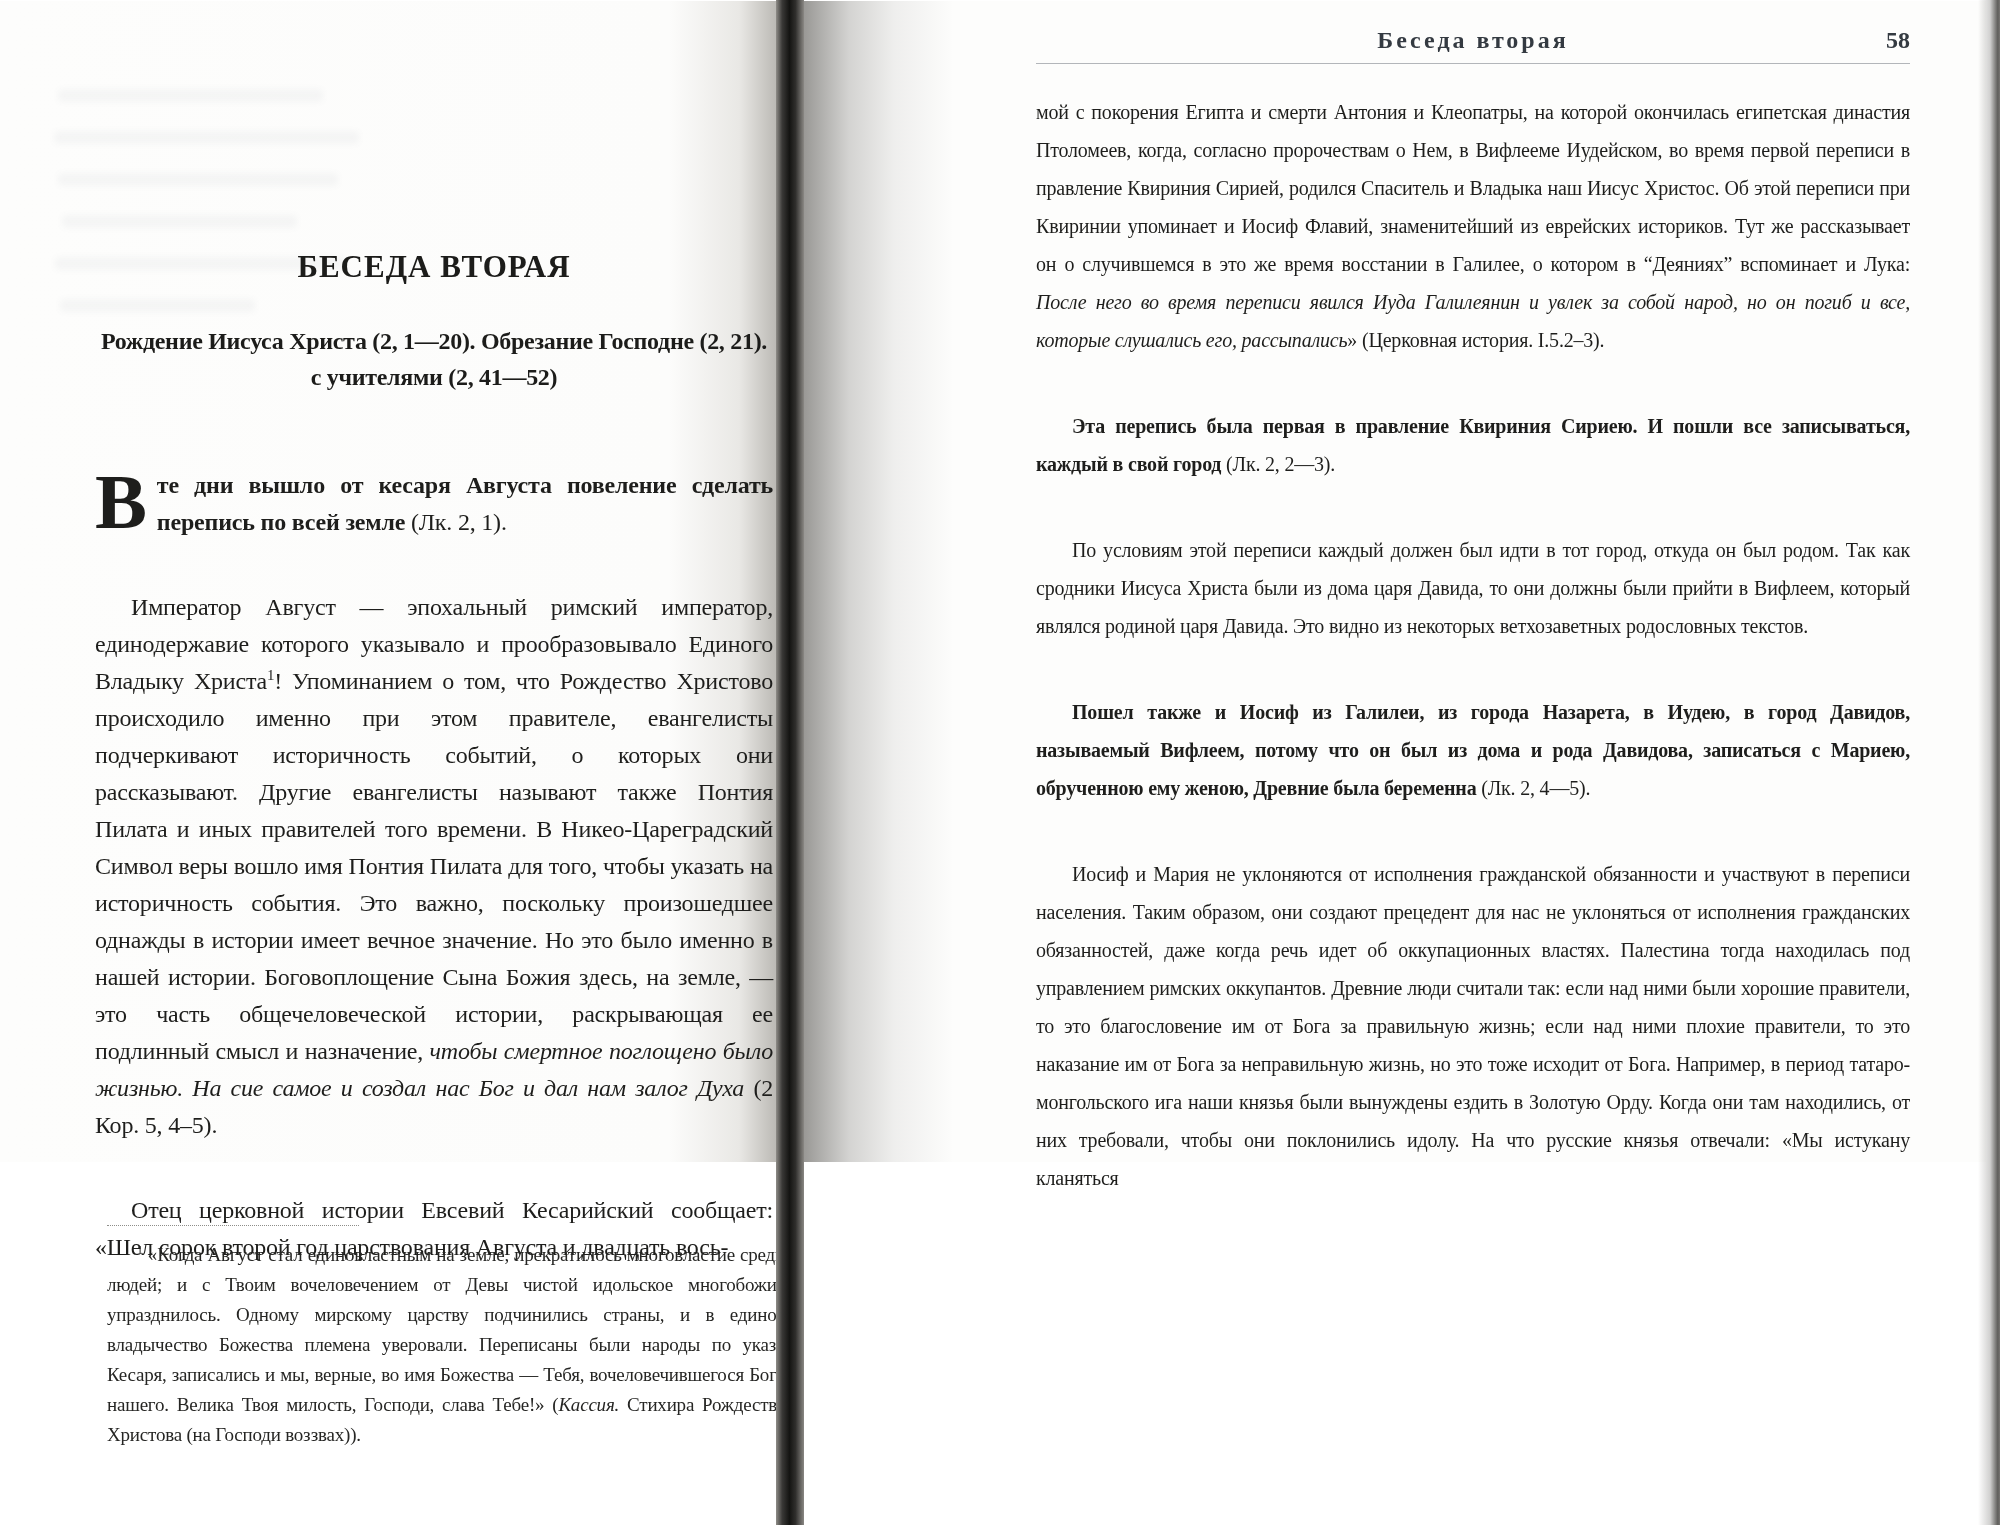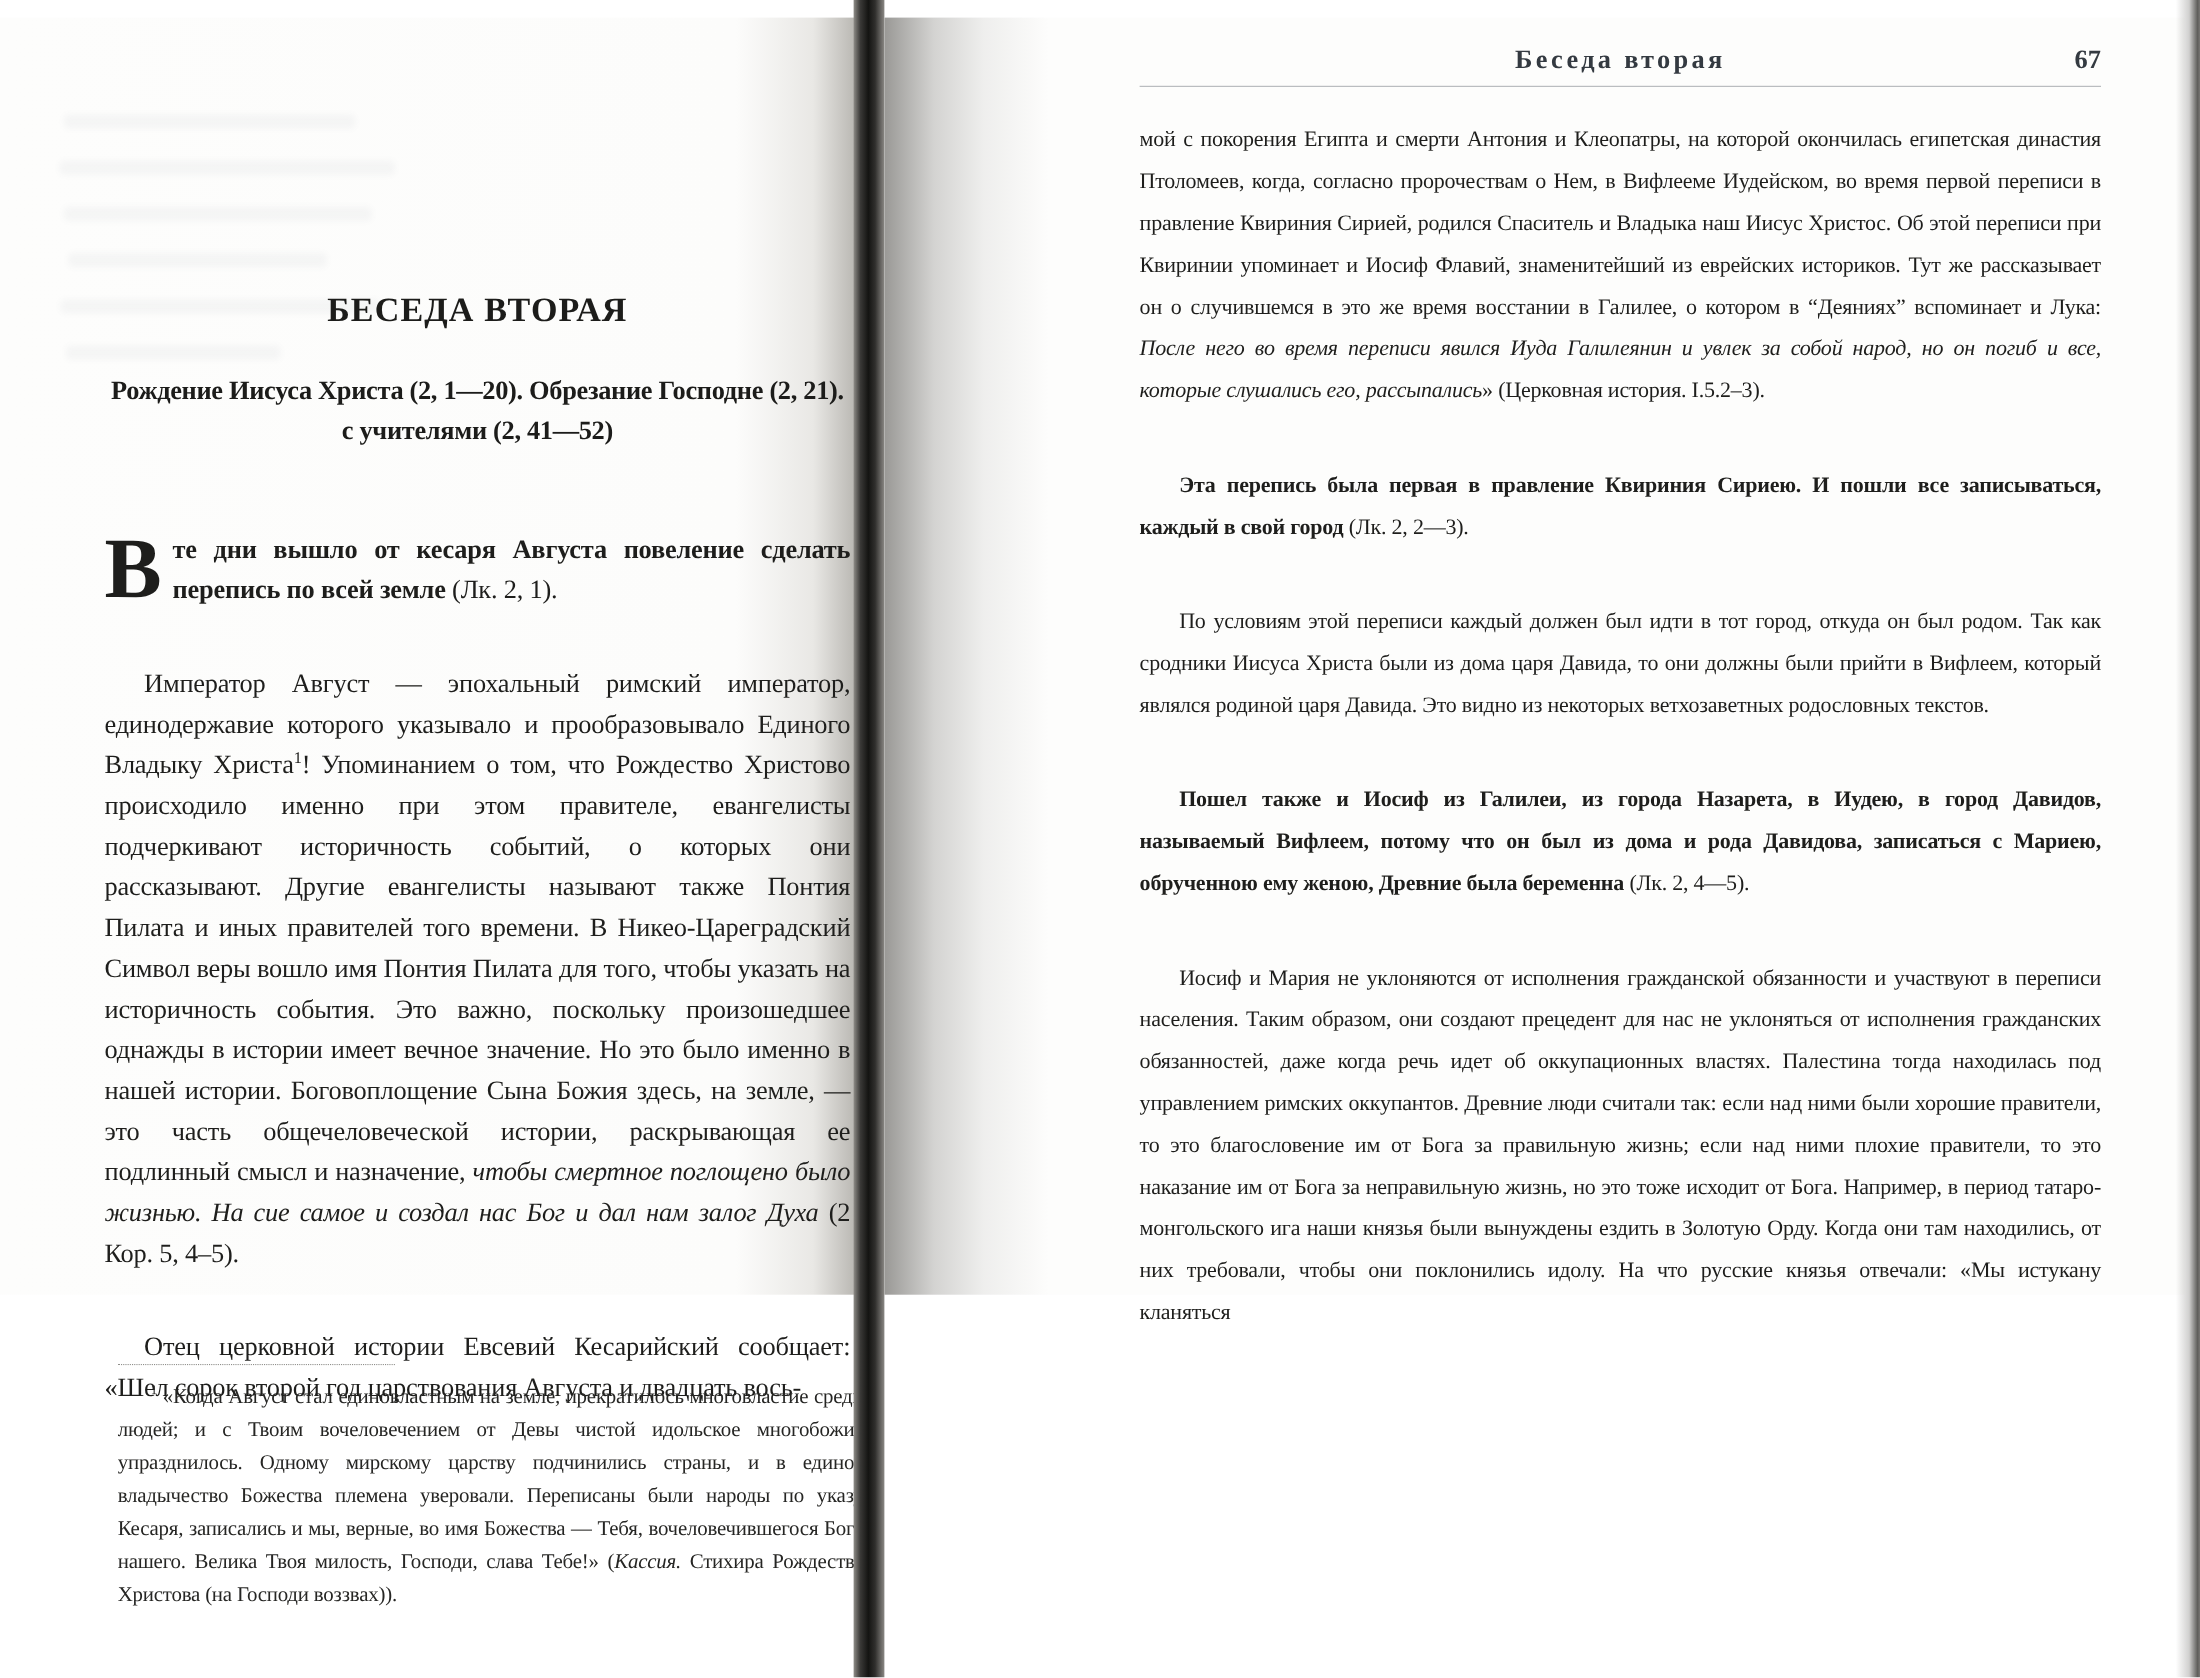--- a/index.html
+++ b/index.html
@@ -6,21 +6,21 @@
   html, body { margin: 0; padding: 0; }
   body {
     width: 2000px; height: 1525px;
     position: relative; overflow: hidden;
     background: #ffffff;
     font-family: "Liberation Serif", "DejaVu Serif", serif;
     color: #1e1e1c;
   }
 
   
-  .page { position: absolute; top: 16px; height: 1161px; font-family: Liberation Serif, serif; }
+  .page { position: absolute; top: 1px; height: 1161px; font-family: Liberation Serif, serif; }
   .left-page {
     left: 0; width: 778px;
     background: linear-gradient(to right, #fdfdfc 0%, #fcfcfb 86%, #e9e8e5 95%, #b9b7b2 100%);
   }
   .right-page {
     left: 804px; width: 1182px;
     background: #fdfdfc;
   }
   .right-page::before {
     content: ""; position: absolute; left: 0; top: 0; bottom: 0; width: 150px;
@@ -139,21 +139,21 @@
       </div>
     </div>
   </div>
 
   <div class="spine"></div>
 
   <div class="page right-page">
     <div class="rp-content">
       <div class="running-header">
         <span class="rh-text">Беседа вторая</span>
-        <span class="rh-num">67</span>
+        <span class="rh-num">58</span>
       </div>
       <div class="header-rule"></div>
       <div class="rp-body">
         <p class="para"><span class="run-r">мой с покорения Египта и смерти Антония и Клеопатры, на которой окончилась египетская династия Птоломеев, когда, согласно пророчествам о Нем, в Вифлееме Иудейском, во время первой переписи в правление Квириния Сирией, родился Спаситель и Владыка наш Иисус Христос. Об этой переписи при Квиринии упоминает и Иосиф Флавий, знаменитейший из еврейских историков. Тут же рассказывает он о случившемся в это же время восстании в Галилее, о котором в “Деяниях” вспоминает и Лука: </span><span class="run-i">После него во время переписи явился Иуда Галилеянин и увлек за собой народ, но он погиб и все, которые слушались его, рассыпались</span><span class="run-r">» (Церковная история. I.5.2–3).</span></p>
         <p class="para indent"><span class="run-b">Эта перепись была первая в правление Квириния Сириею. И пошли все записываться, каждый в свой город </span><span class="run-r">(Лк. 2, 2—3).</span></p>
         <p class="para indent"><span class="run-r">По условиям этой переписи каждый должен был идти в тот город, откуда он был родом. Так как сродники Иисуса Христа были из дома царя Давида, то они должны были прийти в Вифлеем, который являлся родиной царя Давида. Это видно из некоторых ветхозаветных родословных текстов.</span></p>
         <p class="para indent"><span class="run-b">Пошел также и Иосиф из Галилеи, из города Назарета, в Иудею, в город Давидов, называемый Вифлеем, потому что он был из дома и рода Давидова, записаться с Мариею, обрученною ему женою, Древние была беременна </span><span class="run-r">(Лк. 2, 4—5).</span></p>
         <p class="para indent"><span class="run-r">Иосиф и Мария не уклоняются от исполнения гражданской обязанности и участвуют в переписи населения. Таким образом, они создают прецедент для нас не уклоняться от исполнения гражданских обязанностей, даже когда речь идет об оккупационных властях. Палестина тогда находилась под управлением римских оккупантов. Древние люди считали так: если над ними были хорошие правители, то это благословение им от Бога за правильную жизнь; если над ними плохие правители, то это наказание им от Бога за неправильную жизнь, но это тоже исходит от Бога. Например, в период татаро-монгольского ига наши князья были вынуждены ездить в Золотую Орду. Когда они там находились, от них требовали, чтобы они поклонились идолу. На что русские князья отвечали: «Мы истукану кланяться</span></p>
       </div>
     </div>

